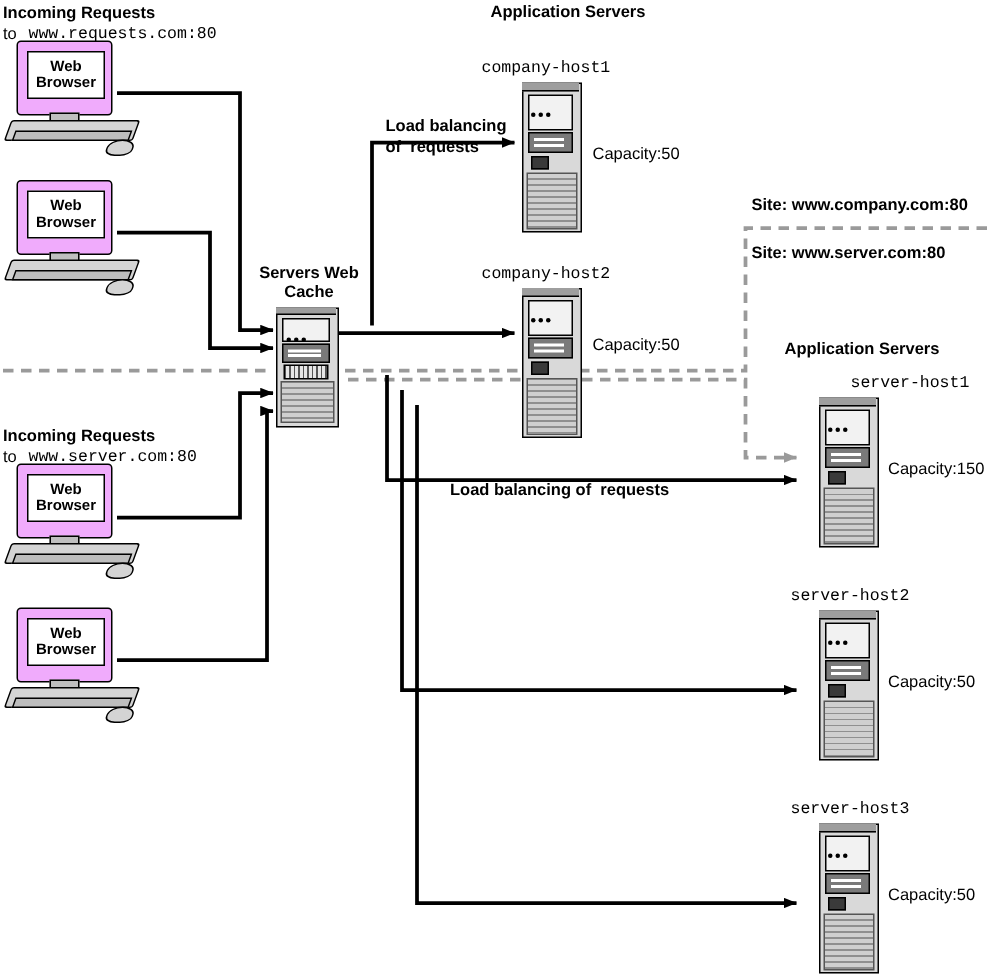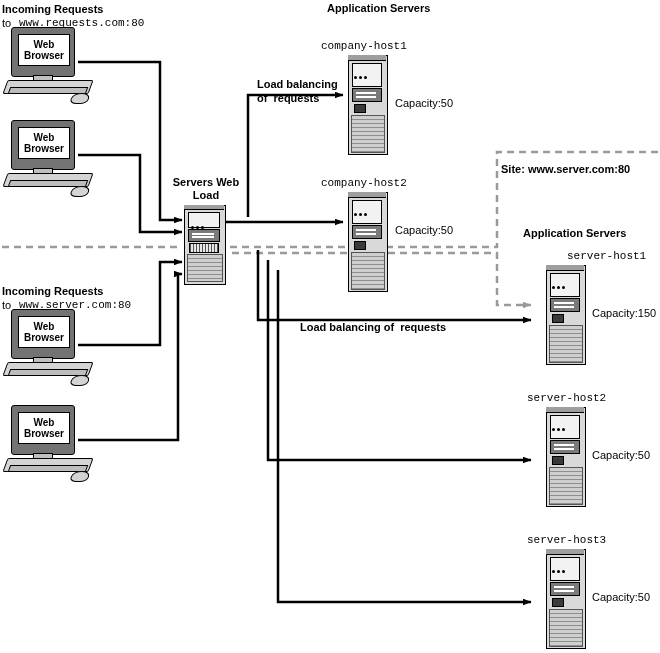--- a/index.html
+++ b/index.html
@@ -35,21 +35,21 @@
   
   .pc {
     position: absolute;
     width: 92px;
     height: 78px;
   }
   .pc .monitor {
     position: absolute;
     left: 6px; top: 0;
     width: 62px; height: 48px;
-    background: #737373;
+    background: #f0abfc;
     border: 1px solid #000;
     border-radius: 3px;
   }
   .pc .screen {
     position: absolute;
     left: 6px; top: 6px;
     width: 50px; height: 30px;
     background: #ffffff;
     border: 1px solid #000;
     display: flex;
@@ -348,36 +348,37 @@
 Browser</span>
       </div>
     </div>
     <div class="neck"></div>
     <div class="base"></div>
     <div class="base2"></div>
     <div class="mouse"></div>
   </div>
 
   <div class="lbl bold" style="left:170px; top:176px; text-align:center; width:72px;">Servers Web</div>
-  <div class="lbl bold" style="left:170px; top:189px; text-align:center; width:72px;">Load</div>
+  <div class="lbl bold" style="left:170px; top:189px; text-align:center; width:72px;">Cache</div>
 
   <div class="cache" style="left:184px; top:205px;">
     <div class="body"></div>
     <div class="topface"></div>
     <div class="panel"></div>
     <div class="dots"><i></i><i></i><i></i></div>
     <div class="bay"></div>
     <div class="grid"></div>
     <div class="vents"></div>
   </div>
 
   <div class="lbl bold" style="left:257px; top:78px;">Load balancing</div>
   <div class="lbl bold" style="left:257px; top:92px;">of  requests</div>
   <div class="lbl bold" style="left:300px; top:321px;">Load balancing of  requests</div>
 
+  <div class="lbl bold" style="left:501px; top:131px;">Site: www.company.com:80</div>
   <div class="lbl bold" style="left:501px; top:163px;">Site: www.server.com:80</div>
 
   <div class="lbl mono" style="left:321px; top:40px;">company-host1</div>
   <div class="server" style="left:348px; top:55px;">
     <div class="body"></div>
     <div class="topface"></div>
     <div class="panel"></div>
     <div class="dots"><i></i><i></i><i></i></div>
     <div class="bay"></div>
     <div class="slot"></div>

